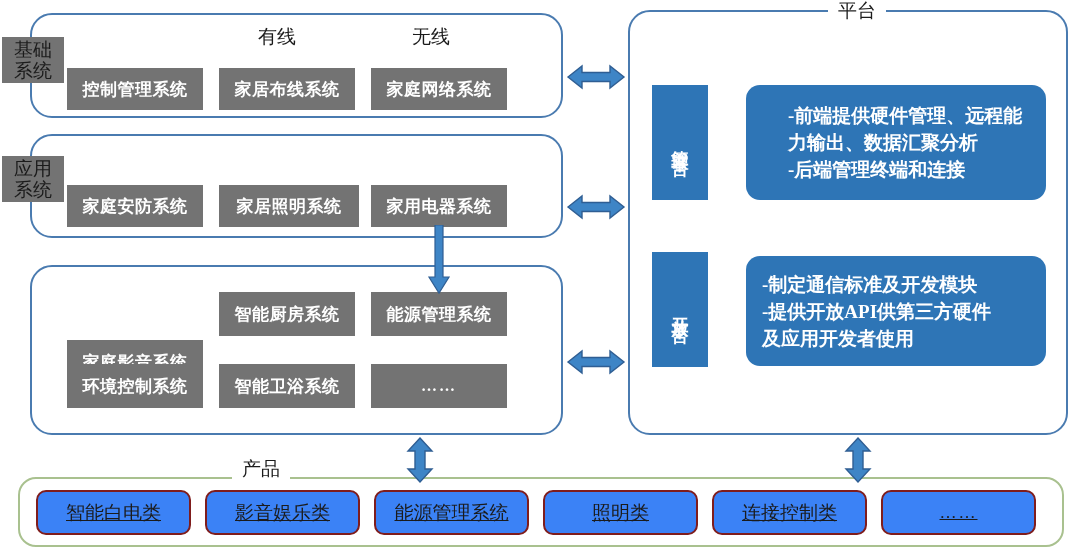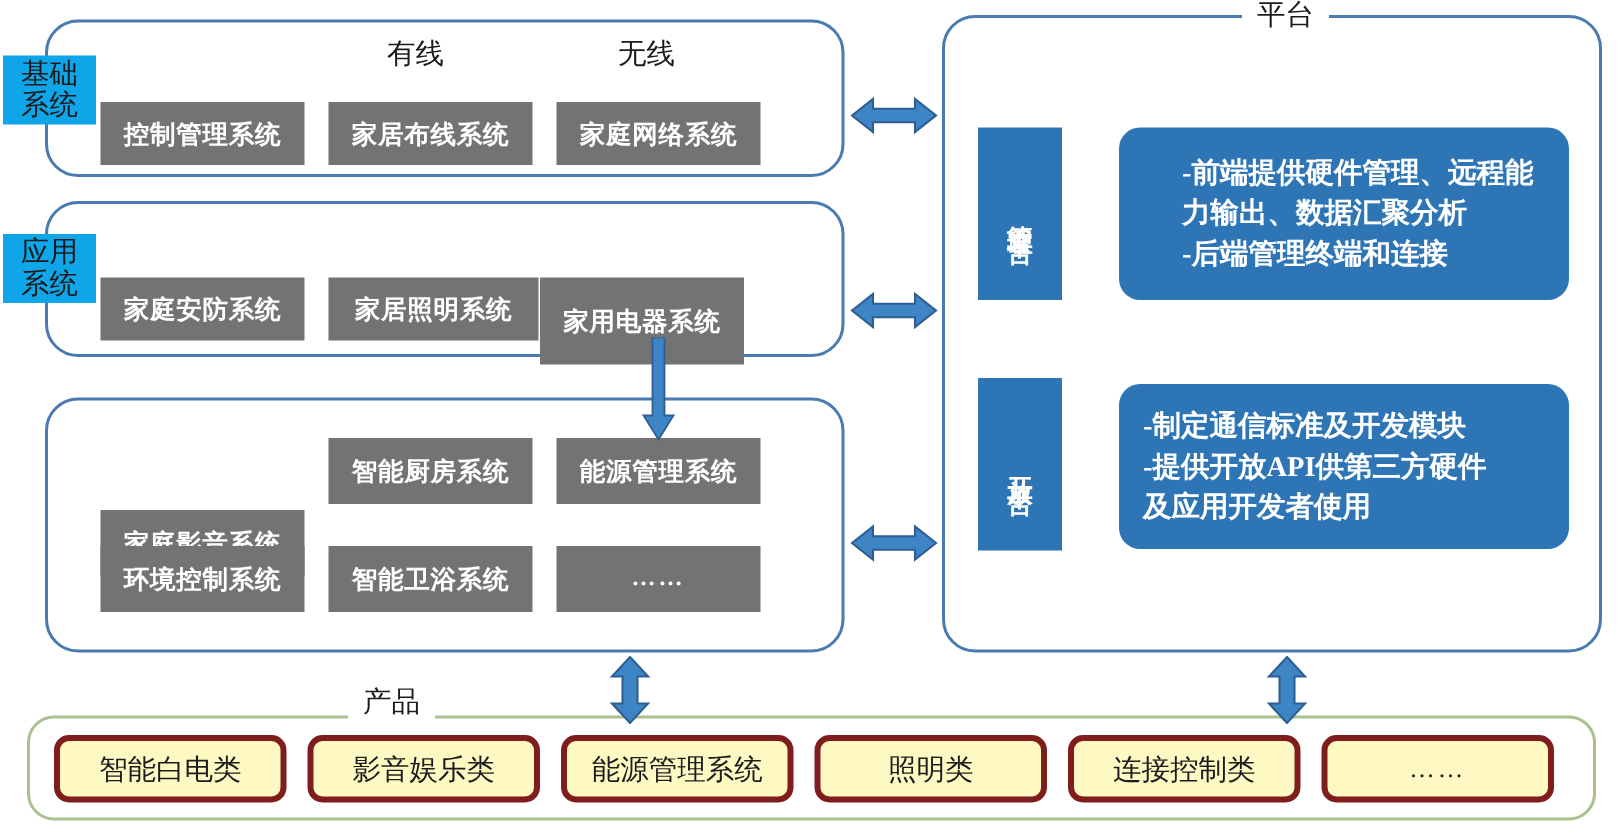--- a/index.html
+++ b/index.html
@@ -18,21 +18,21 @@
     border:2px solid #4A7BB0;
     border-radius:22px;
     background:#ffffff;
     box-sizing:border-box;
   }
   .group.green{border-color:#A9C18F;border-radius:18px;}
 
   
   .side-label{
     position:absolute;
-    background:#0ea5e9;
+    background:#737373;
     color:#1b1b1b;
     font-size:19px;
     line-height:21px;
     text-align:center;
     padding:2px 2px;
     letter-spacing:0px;
     white-space:pre-line;
     z-index:6;
   }
   
@@ -101,30 +101,31 @@
     line-height:27px;
     white-space:pre-line;
     display:flex;
     align-items:center;
     z-index:4;
   }
 
   
   .gbox{
     position:absolute;
-    background:#fef9c3;
-    border:4px solid #7f1d1d;
+    background:#3b82f6;
+    border:2px solid #7f1d1d;
     border-radius:10px;
     color:#1b1b1b;
     font-size:19px;
     display:flex;
     align-items:center;
     justify-content:center;
     box-sizing:border-box;
     z-index:4;
+    text-decoration:underline;
   }
   .gbox.dots{letter-spacing:2px;font-size:17px;}
 
   
   .arrow{position:absolute;z-index:7;}
 </style>
 </head>
 <body>
 
 <div class="stage">
@@ -138,21 +139,21 @@
   <div class="bbox" style="left:67px;top:68px;width:136px;height:42px;">控制管理系统</div>
   <div class="bbox" style="left:219px;top:68px;width:136px;height:42px;">家居布线系统</div>
   <div class="bbox" style="left:371px;top:68px;width:136px;height:42px;">家庭网络系统</div>
 
   <div class="group" style="left:30px;top:134px;width:533px;height:104px;"></div>
   <div class="side-label" style="left:2px;top:156px;width:58px;">应用
 系统</div>
 
   <div class="bbox" style="left:67px;top:185px;width:136px;height:42px;">家庭安防系统</div>
   <div class="bbox" style="left:219px;top:185px;width:140px;height:42px;">家居照明系统</div>
-  <div class="bbox" style="left:360px;top:185px;width:136px;height:58px;">家用电器系统</div>
+  <div class="bbox" style="left:371px;top:185px;width:136px;height:42px;">家用电器系统</div>
 
   <div class="group" style="left:30px;top:265px;width:533px;height:170px;"></div>
 
   <div class="bbox" style="left:67px;top:292px;width:136px;height:44px;margin-top:48px;">家庭影音系统</div>
   <div class="bbox" style="left:219px;top:292px;width:136px;height:44px;">智能厨房系统</div>
   <div class="bbox" style="left:371px;top:292px;width:136px;height:44px;">能源管理系统</div>
 
   <div class="bbox" style="left:67px;top:364px;width:136px;height:44px;">环境控制系统</div>
   <div class="bbox" style="left:219px;top:364px;width:136px;height:44px;">智能卫浴系统</div>
   <div class="bbox dots" style="left:371px;top:364px;width:136px;height:44px;">……</div>

